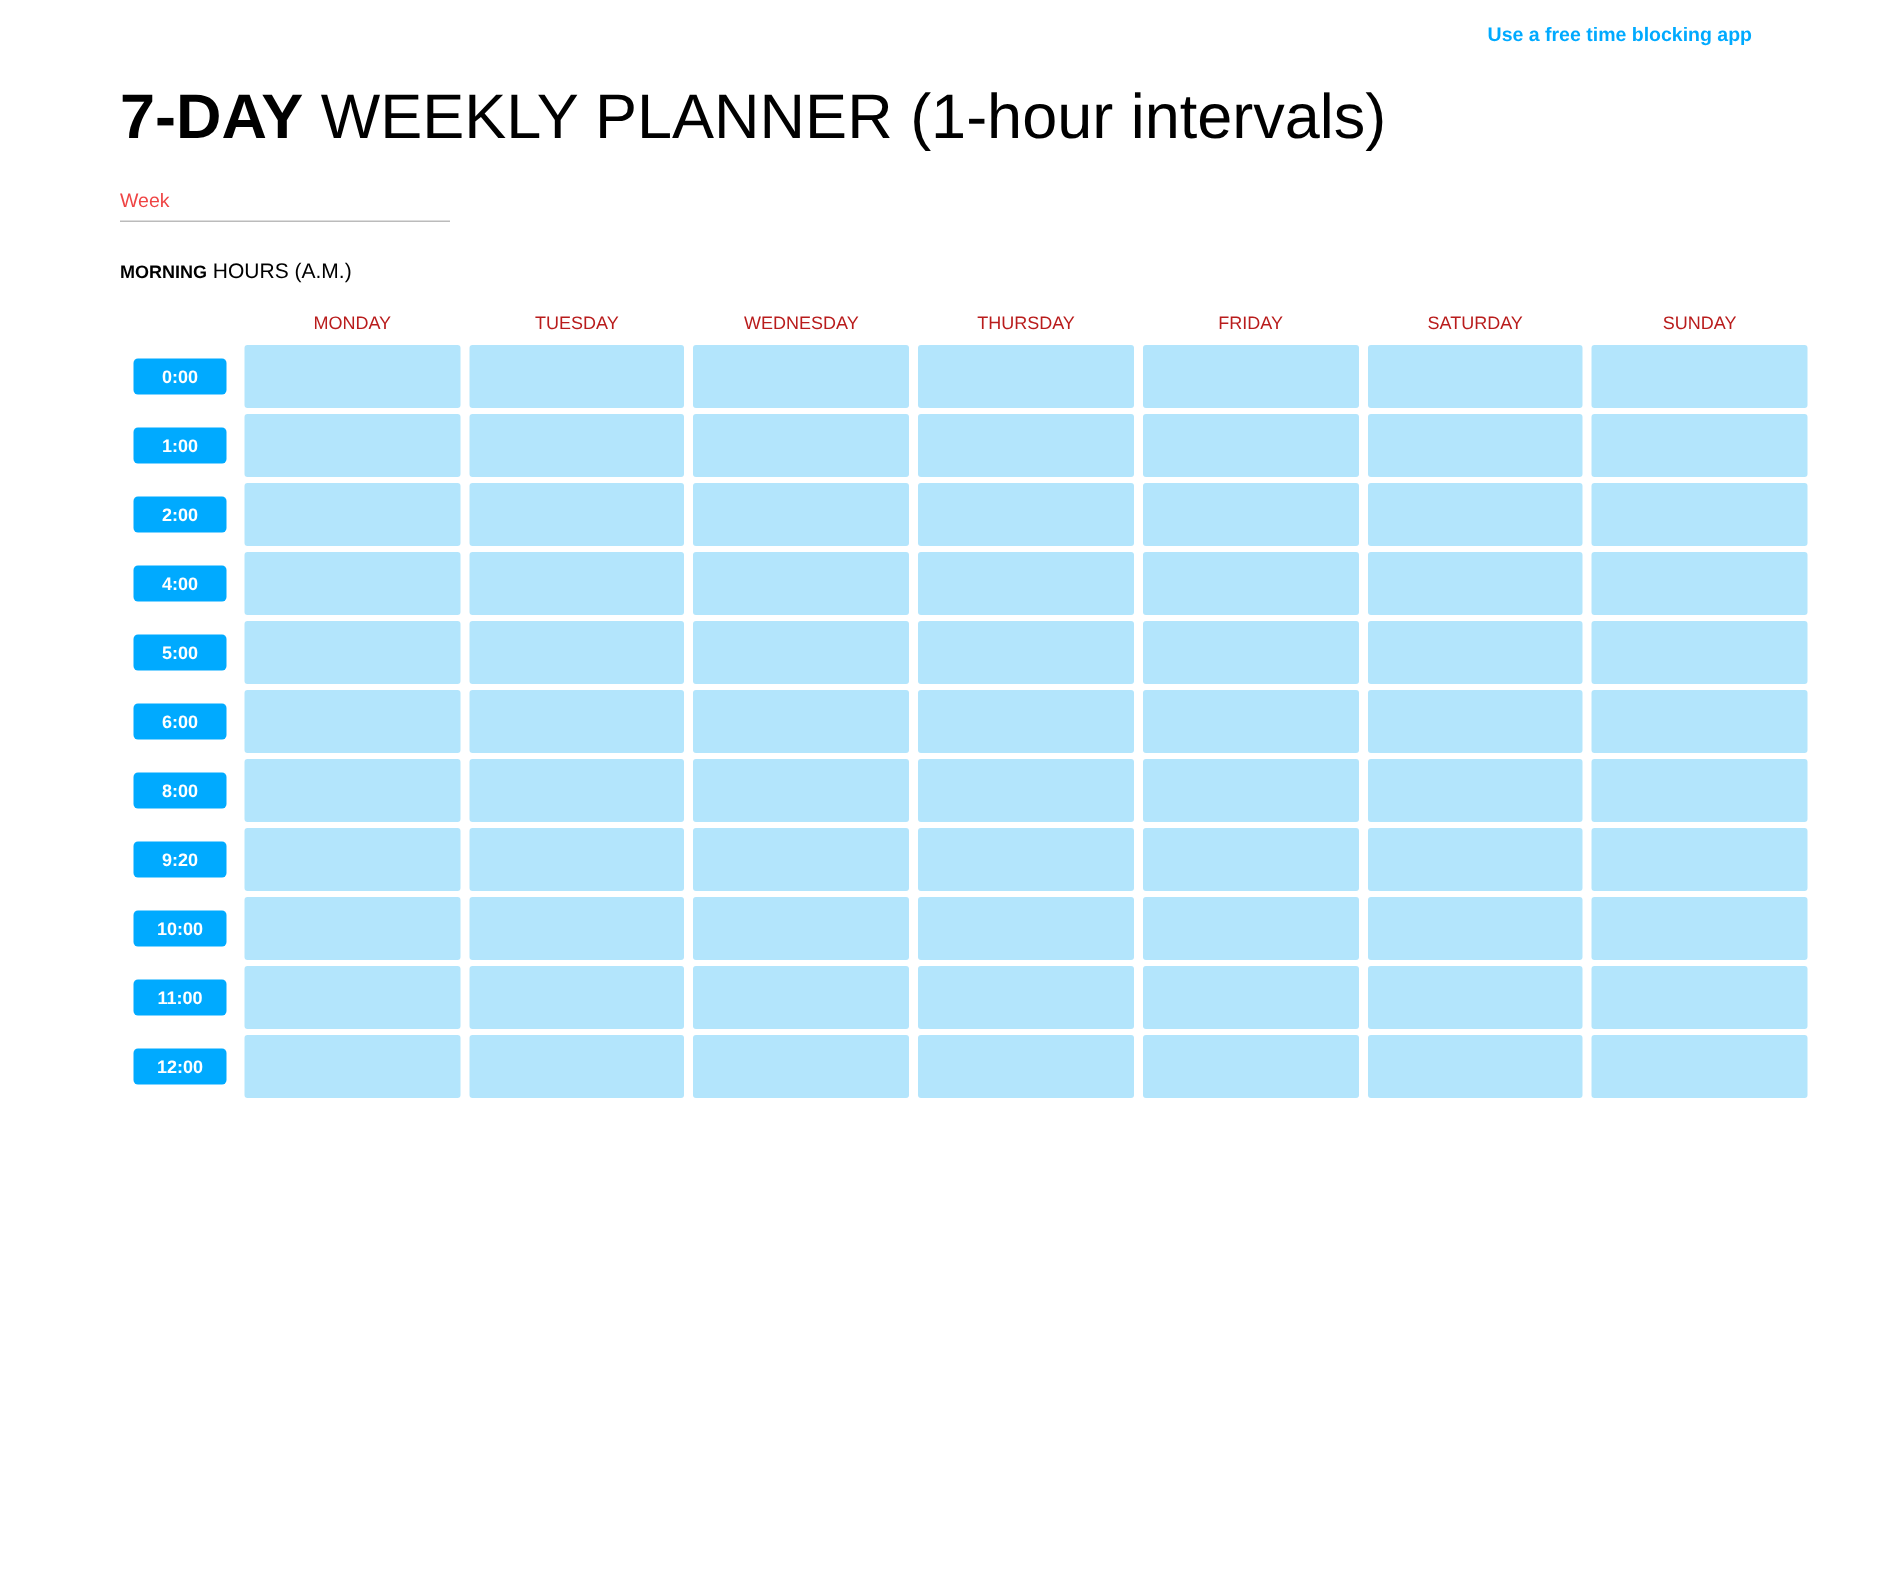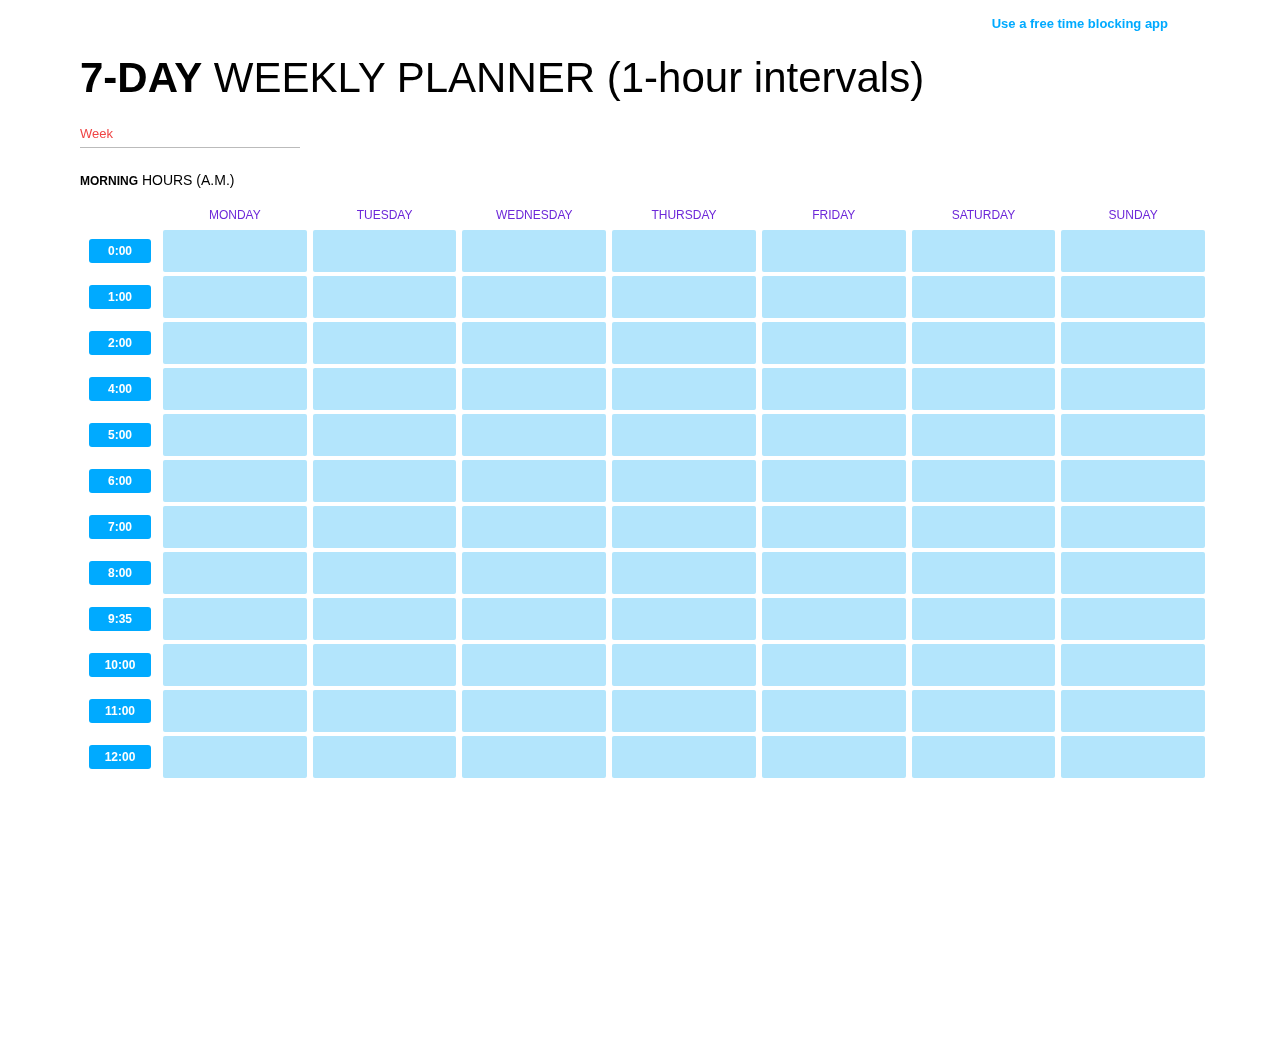--- a/index.html
+++ b/index.html
@@ -76,21 +76,21 @@
     .days-header {
       display: grid;
       grid-template-columns: 80px repeat(7, 1fr);
       margin-bottom: 4px;
     }
 
     .day-header-cell {
       text-align: center;
       font-size: 12px;
       font-weight: normal;
-      color: #6d28d9;
+      color: #b91c1c;
       padding: 4px 0;
     }
 
     .day-header-cell:first-child {
       
     }
 
     .time-row {
       display: grid;
       grid-template-columns: 80px repeat(7, 1fr);
@@ -224,45 +224,33 @@
       <div class="day-cell"></div>
       <div class="day-cell"></div>
       <div class="day-cell"></div>
       <div class="day-cell"></div>
       <div class="day-cell"></div>
       <div class="day-cell"></div>
       <div class="day-cell"></div>
     </div>
     <div class="time-row">
       <div class="time-label">
-        <button class="time-btn">7:00</button>
-      </div>
-      <div class="day-cell"></div>
-      <div class="day-cell"></div>
-      <div class="day-cell"></div>
-      <div class="day-cell"></div>
-      <div class="day-cell"></div>
-      <div class="day-cell"></div>
-      <div class="day-cell"></div>
-    </div>
-    <div class="time-row">
-      <div class="time-label">
         <button class="time-btn">8:00</button>
       </div>
       <div class="day-cell"></div>
       <div class="day-cell"></div>
       <div class="day-cell"></div>
       <div class="day-cell"></div>
       <div class="day-cell"></div>
       <div class="day-cell"></div>
       <div class="day-cell"></div>
     </div>
     <div class="time-row">
       <div class="time-label">
-        <button class="time-btn">9:35</button>
+        <button class="time-btn">9:20</button>
       </div>
       <div class="day-cell"></div>
       <div class="day-cell"></div>
       <div class="day-cell"></div>
       <div class="day-cell"></div>
       <div class="day-cell"></div>
       <div class="day-cell"></div>
       <div class="day-cell"></div>
     </div>
     <div class="time-row">

